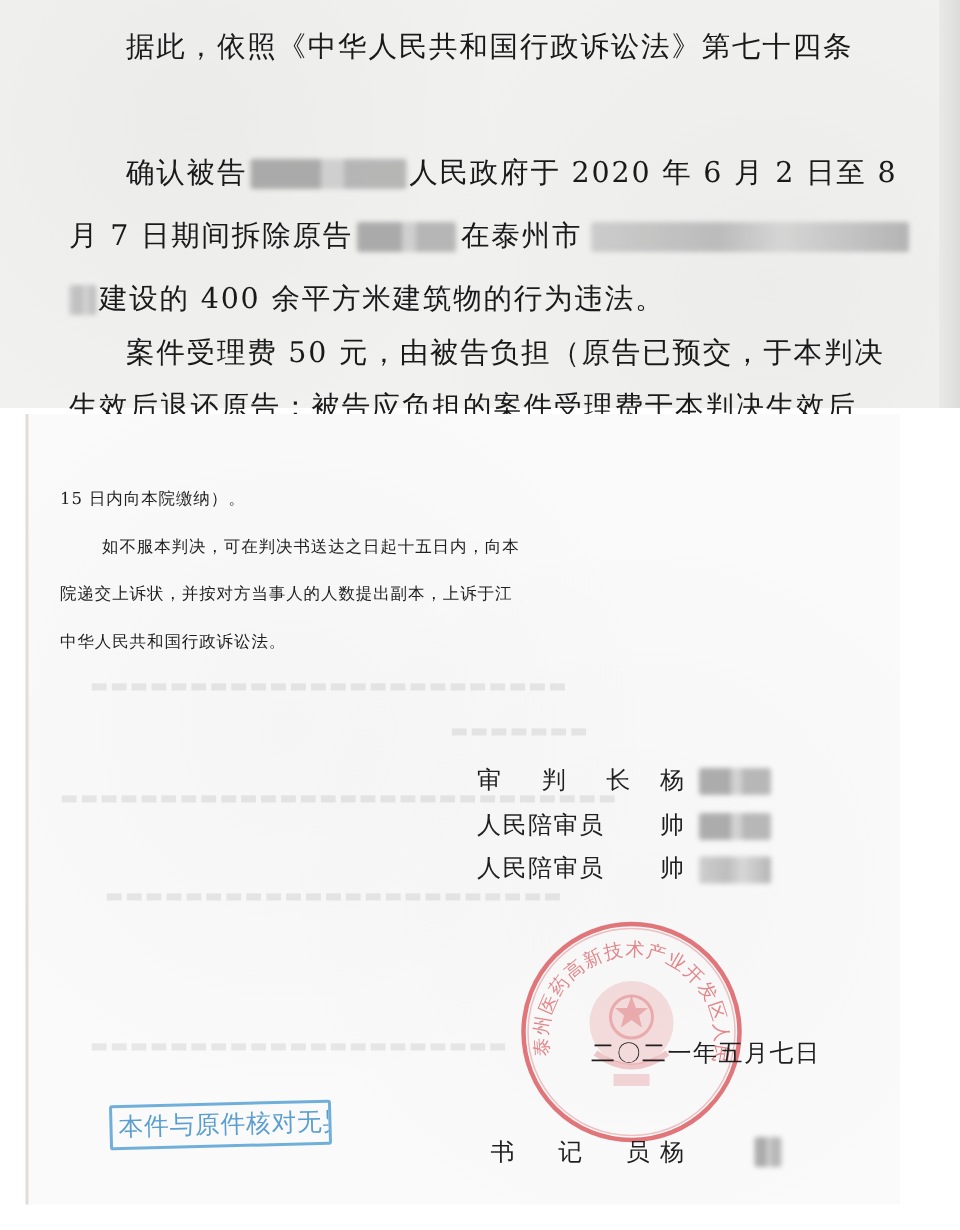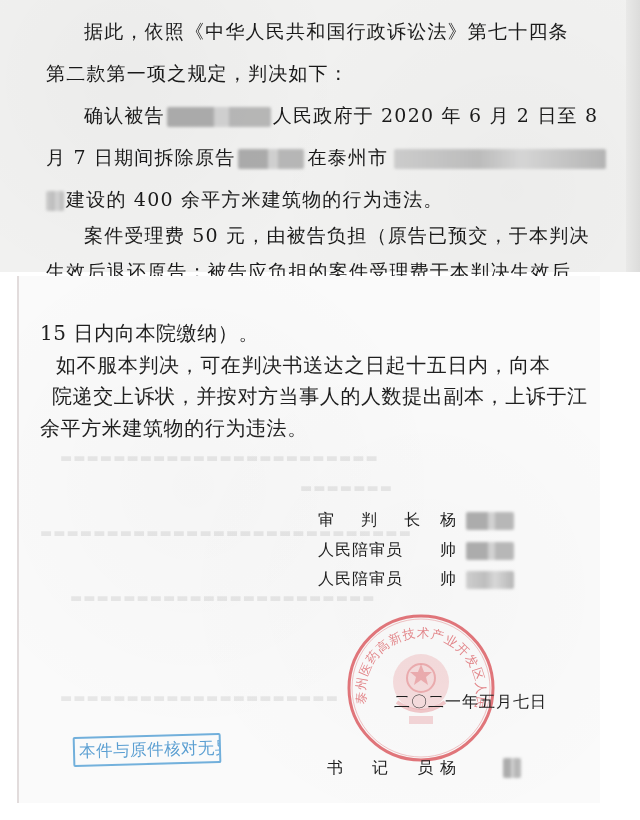--- a/index.html
+++ b/index.html
@@ -27,21 +27,21 @@
   
   .scan-bottom {
     position: absolute; left: 17px; top: 276px; width: 583px; height: 527px;
     background: #fafafa;
     border-left: 2px solid #e2dcdc;
     background-image:
       radial-gradient(circle at 30% 40%, rgba(0,0,0,0.018) 0, transparent 50%),
       radial-gradient(circle at 70% 60%, rgba(0,0,0,0.015) 0, transparent 50%);
   }
   .bot-line {
-    position: absolute; font-size: 20px; letter-spacing: 0.6px; white-space: nowrap;
+    position: absolute; font-size: 11px; letter-spacing: 0.6px; white-space: nowrap;
     color: #1f1f1f; line-height: 20px;
   }
   .ghost {
     position: absolute; font-size: 13px; color: #000; opacity: .07; white-space: nowrap; letter-spacing: 1px;
   }
 
   .sig-row { position: absolute; font-size: 16px; white-space: nowrap; color: #1f1f1f; }
   .sig-role { position: absolute; left: 0; top: 0; }
   .sig-name { position: absolute; top: 0; }
   .blur {
@@ -63,21 +63,20 @@
   }
 </style>
 </head>
 <body>
 
 <div class="scan-top">
   <div class="edge-right"></div>
   <div class="cut-line">· · · · ·</div>
 
   <div class="top-line" style="left:84px; top:18px;">据此，依照《中华人民共和国行政诉讼法》第七十四条</div>
-  <div class="top-line" style="left:46px; top:60px;">第二款第一项之规定，判决如下：</div>
 
   <div class="top-line" style="left:84px; top:102px;">
     <span>确认被告</span><span class="blur" style="width:104px;height:20px;margin:0 2px;"></span><span>人民政府于 2020 年 6 月 2 日至 8</span>
   </div>
 
   <div class="top-line" style="left:46px; top:144px;text-align:center;">
     <span>月 7 日期间拆除原告</span><span class="blur" style="width:66px;height:20px;margin:0 3px;"></span><span>在泰州市</span><span class="blur light" style="width:212px;height:20px;margin-left:6px;"></span>
   </div>
 
   <div class="top-line" style="left:46px; top:186px;text-align:right;">
@@ -90,23 +89,23 @@
 
 <div class="scan-bottom"></div>
 
 <div class="ghost" style="left:60px; top:450px;">▬▬▬▬▬▬▬▬▬▬▬▬▬▬▬▬▬▬▬▬▬▬▬▬</div>
 <div class="ghost" style="left:300px; top:480px;">▬▬▬▬▬▬▬</div>
 <div class="ghost" style="left:40px; top:525px;">▬▬▬▬▬▬▬▬▬▬▬▬▬▬▬▬▬▬▬▬▬▬▬▬▬▬▬▬</div>
 <div class="ghost" style="left:70px; top:590px;">▬▬▬▬▬▬▬▬▬▬▬▬▬▬▬▬▬▬▬▬▬▬▬</div>
 <div class="ghost" style="left:60px; top:690px;">▬▬▬▬▬▬▬▬▬▬▬▬▬▬▬▬▬▬▬▬▬</div>
 
 <div class="bot-line" style="left:40px; top:323px;">15 日内向本院缴纳）。</div>
-<div class="bot-line" style="left:56px; top:355px;">如不服本判决，可在判决书送达之日起十五日内，向本</div>
-<div class="bot-line" style="left:52px; top:386px;">院递交上诉状，并按对方当事人的人数提出副本，上诉于江</div>
-<div class="bot-line" style="left:40px; top:418px;">余平方米建筑物的行为违法。</div>
+<div class="bot-line" style="left:68px; top:355px;">如不服本判决，可在判决书送达之日起十五日内，向本</div>
+<div class="bot-line" style="left:40px; top:386px;">院递交上诉状，并按对方当事人的人数提出副本，上诉于江</div>
+<div class="bot-line" style="left:40px; top:418px;">中华人民共和国行政诉讼法。</div>
 
 <div class="sig-row" style="left:318px; top:510px;">
   <span class="sig-role" style="letter-spacing:11px;">审 判 长</span>
   <span class="sig-name" style="left:122px;">杨</span>
   <span class="blur" style="position:absolute;left:148px;top:2px;width:48px;height:18px;"></span>
 </div>
 <div class="sig-row" style="left:318px; top:540px;">
   <span class="sig-role" style="letter-spacing:1px;">人民陪审员</span>
   <span class="sig-name" style="left:122px;">帅</span>
   <span class="blur" style="position:absolute;left:148px;top:2px;width:48px;height:18px;"></span>

